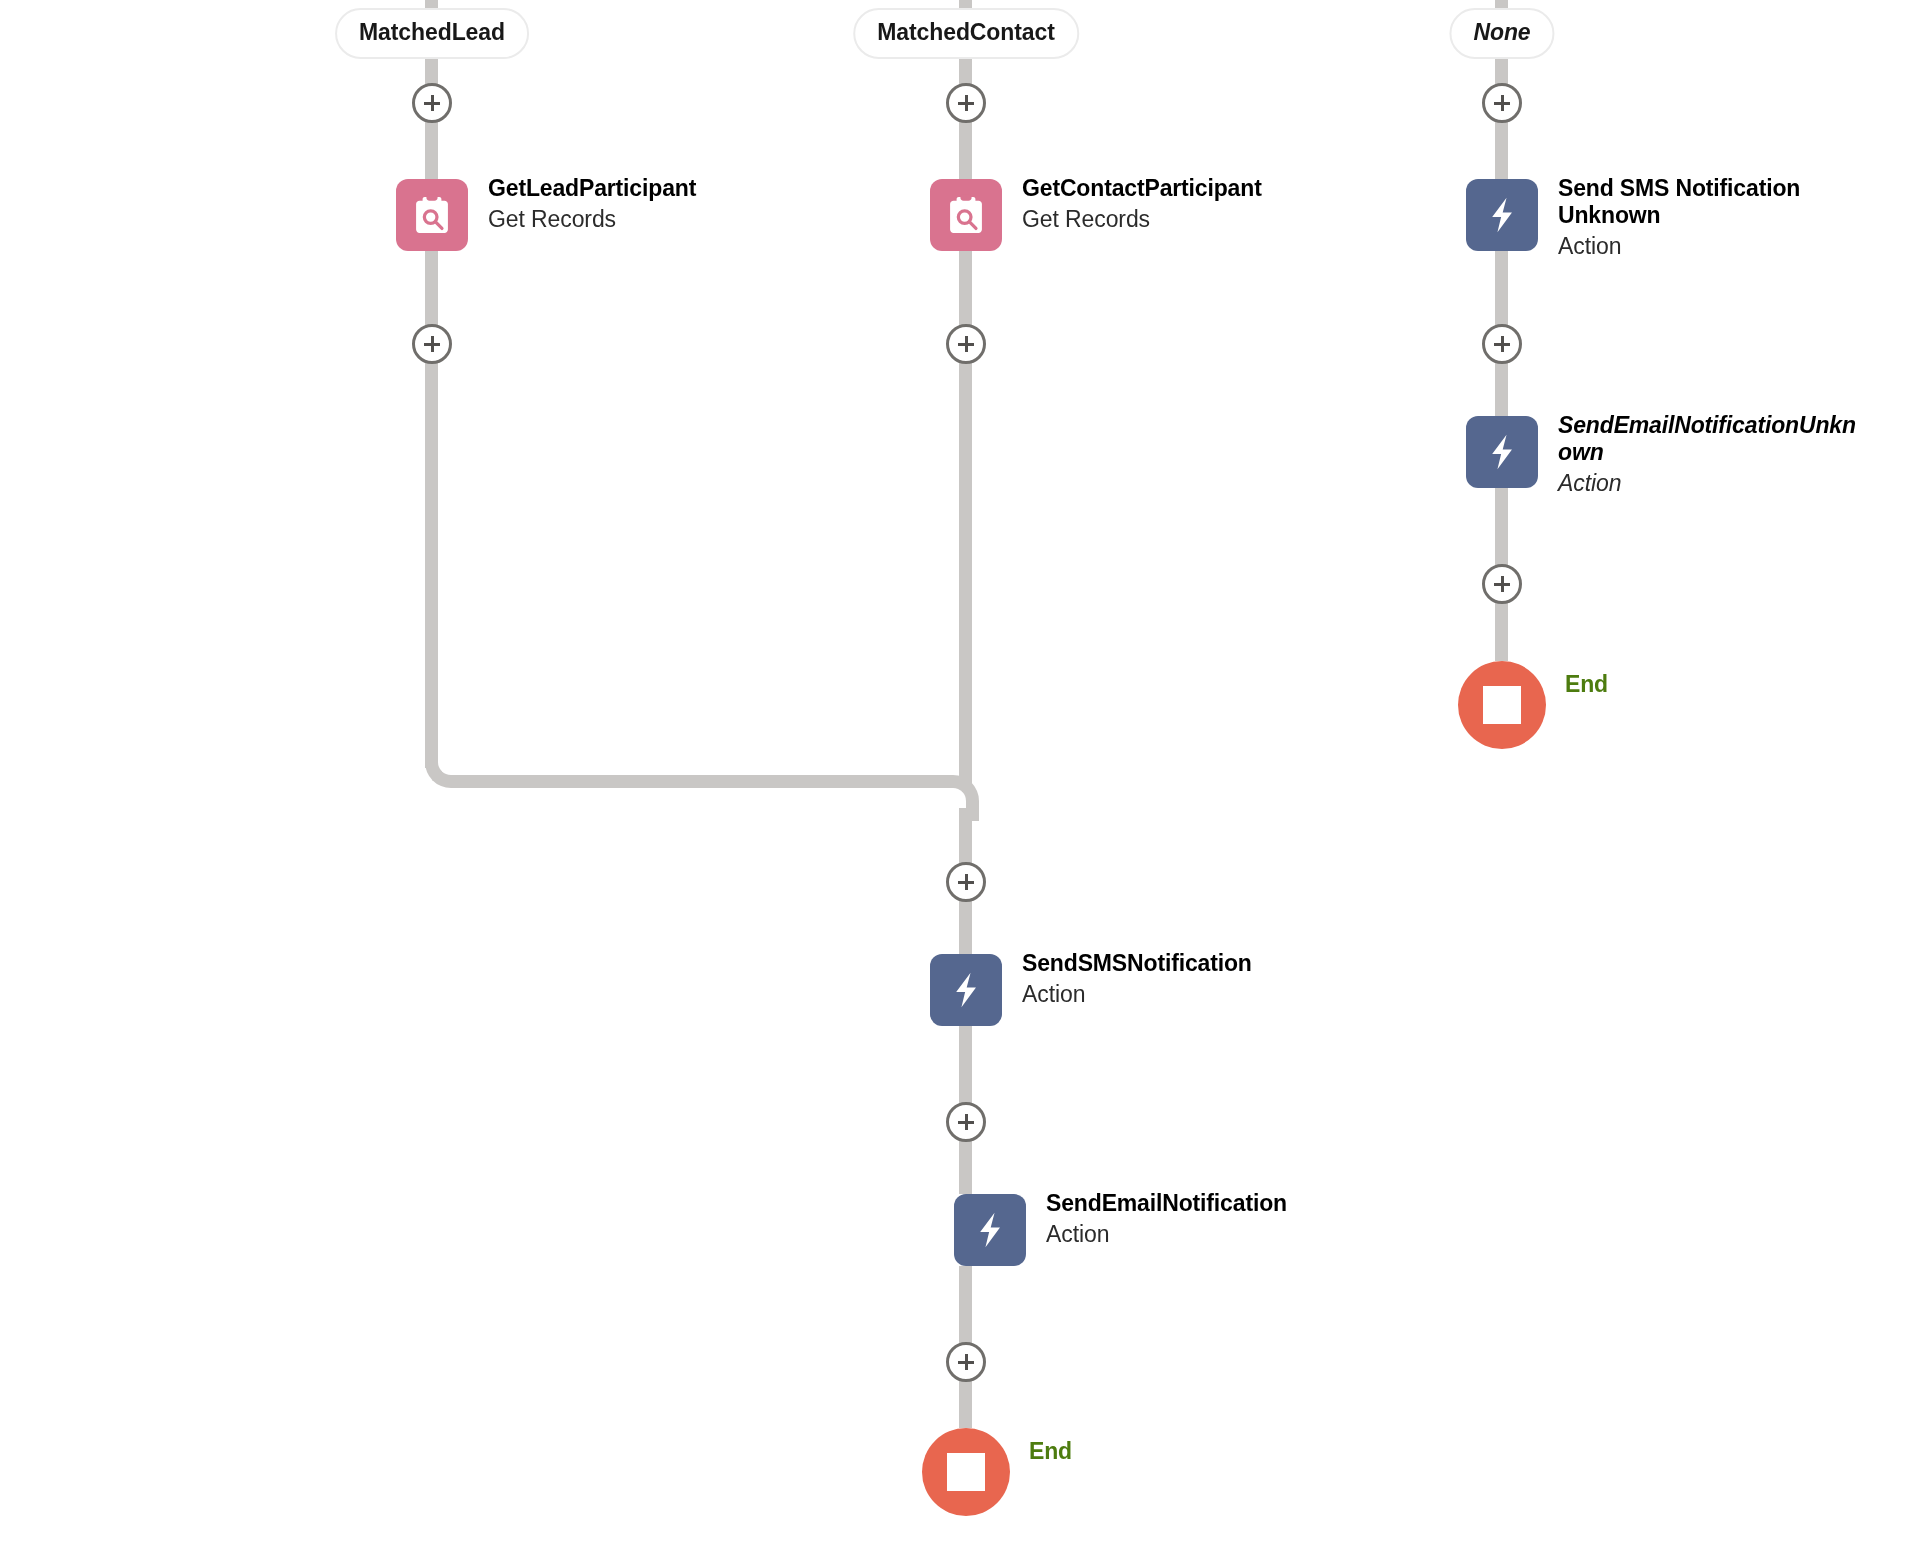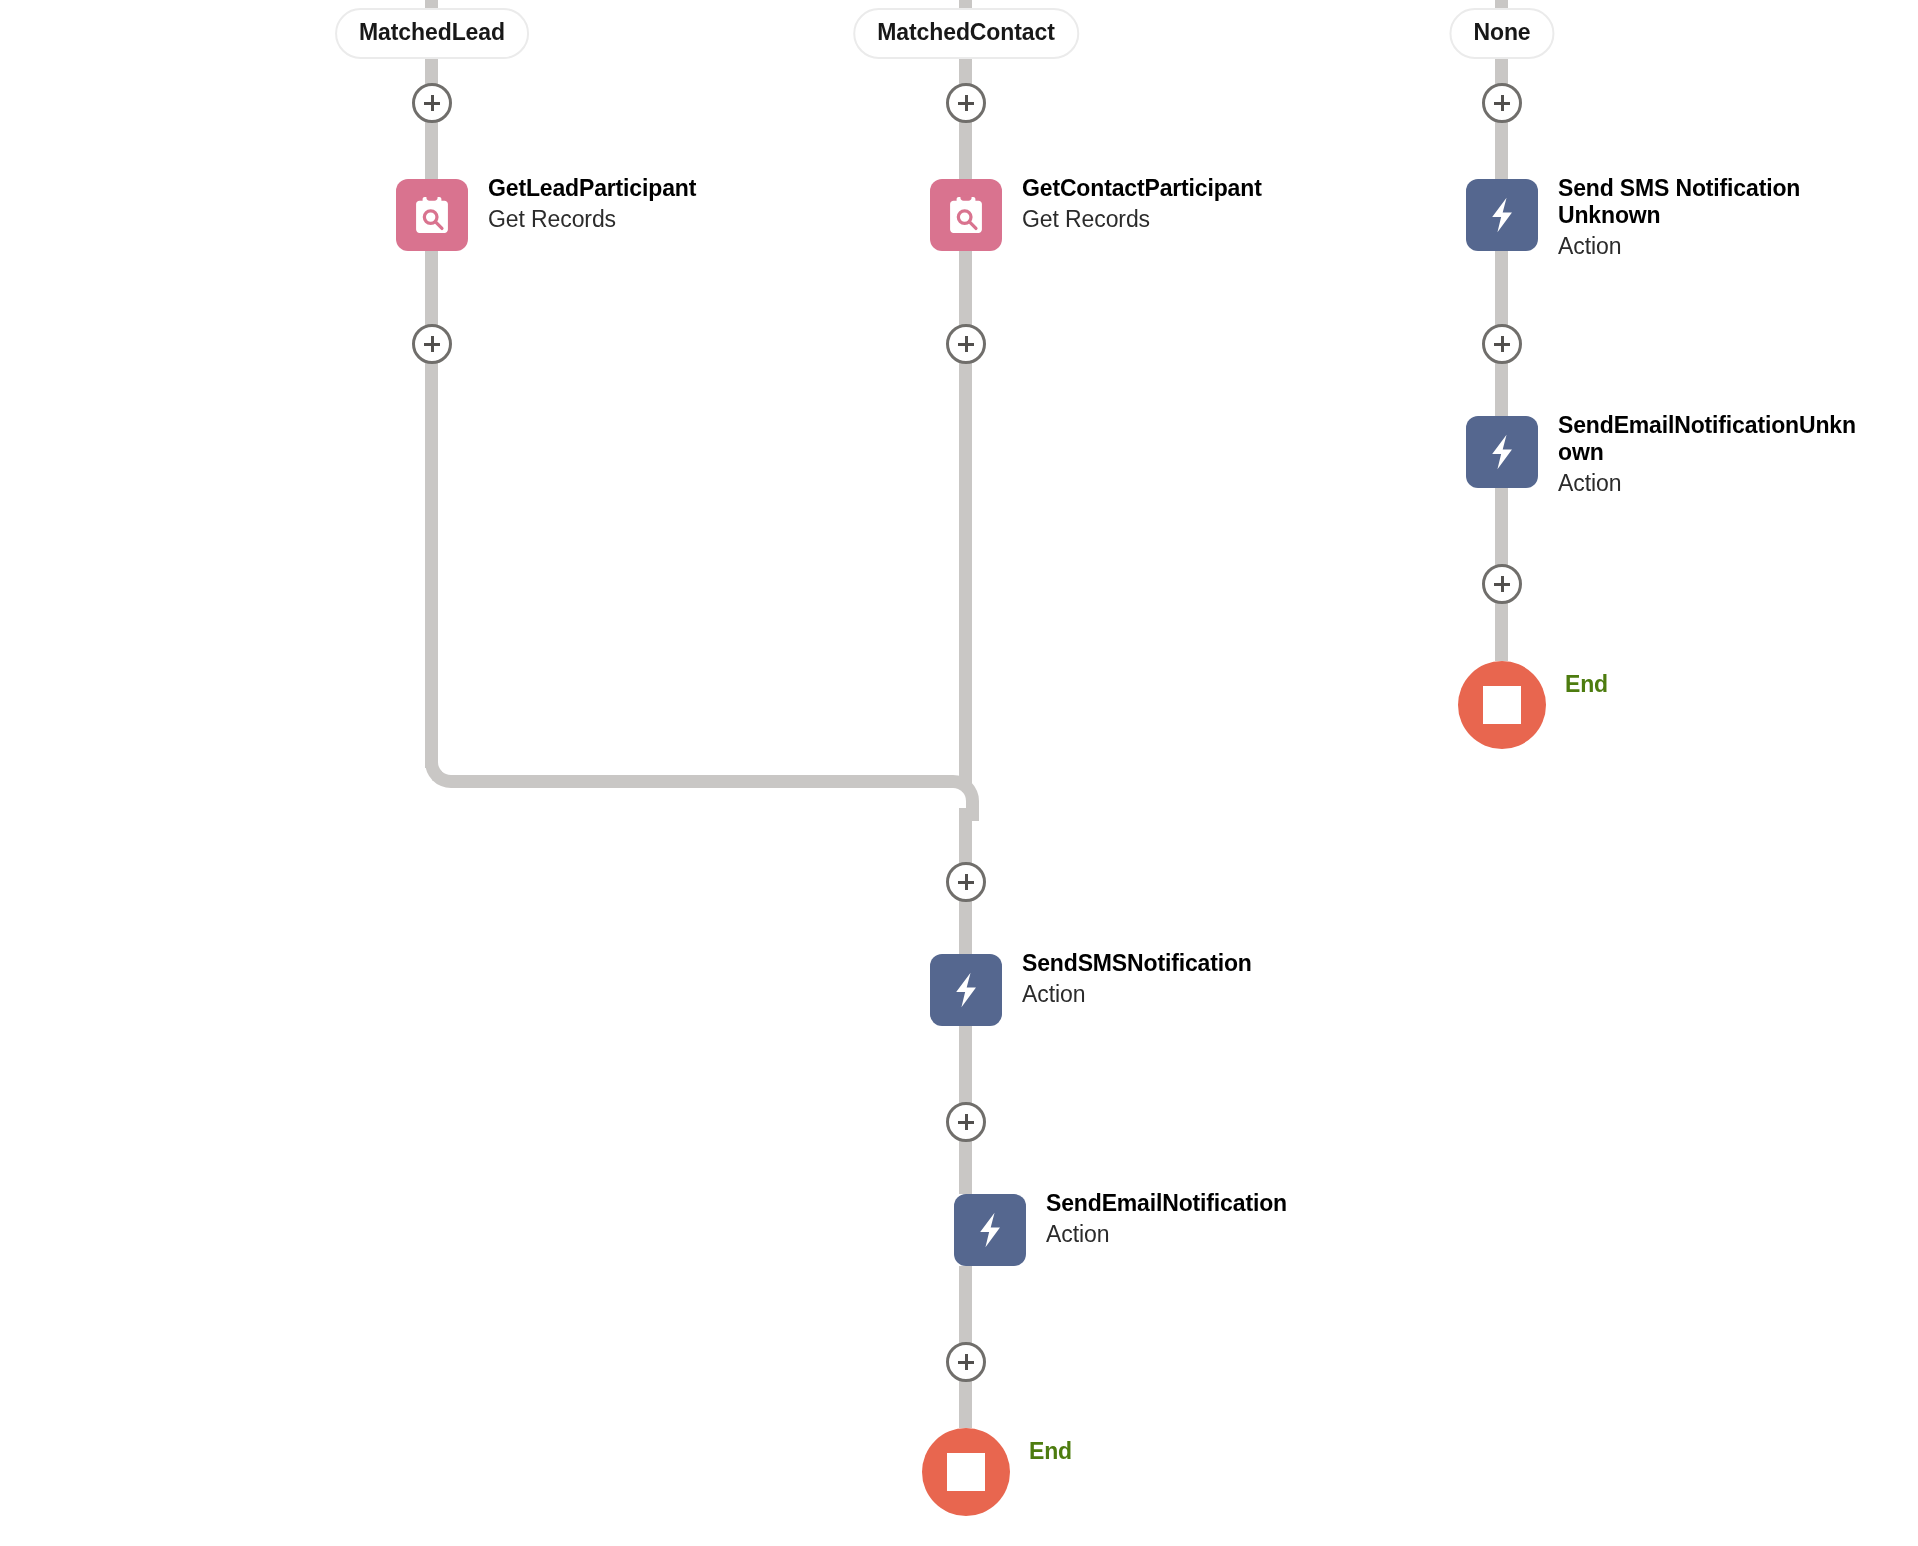--- a/index.html
+++ b/index.html
@@ -213,39 +213,39 @@
   </div>
 
   <div class="wire wire-v" style="left:1495px;top:0;height:47px;"></div>
   <div class="wire wire-v" style="left:1495px;top:57px;height:46px;"></div>
   <div class="wire wire-v" style="left:1495px;top:103px;height:76px;"></div>
   <div class="wire wire-v" style="left:1495px;top:251px;height:93px;"></div>
   <div class="wire wire-v" style="left:1495px;top:344px;height:72px;"></div>
   <div class="wire wire-v" style="left:1495px;top:488px;height:96px;"></div>
   <div class="wire wire-v" style="left:1495px;top:584px;height:77px;"></div>
 
-  <div class="pill" style="left:1502px;top:8px;">None</div>
+  <div class="pill" style="left:1502px;top:8px;font-style:italic;">None</div>
 
   <div class="plus" style="left:1502px;top:103px;"></div>
 
   <div class="node" style="left:1466px;top:179px;">
     <div class="tile action">
       <svg width="42" height="42" viewBox="0 0 24 24" aria-hidden="true">
         <path fill="#ffffff" d="M14.6 2.2 6.4 13.2h5.1L9.4 21.8l8.3-11.3h-5.3z"></path>
       </svg>
     </div>
     <div class="node-text">
       <div class="node-title">Send SMS Notification Unknown</div>
       <div class="node-sub">Action</div>
     </div>
   </div>
 
   <div class="plus" style="left:1502px;top:344px;"></div>
 
-  <div class="node" style="left:1466px;top:416px;">
+  <div class="node" style="left:1466px;top:416px;font-style:italic;">
     <div class="tile action">
       <svg width="42" height="42" viewBox="0 0 24 24" aria-hidden="true">
         <path fill="#ffffff" d="M14.6 2.2 6.4 13.2h5.1L9.4 21.8l8.3-11.3h-5.3z"></path>
       </svg>
     </div>
     <div class="node-text">
       <div class="node-title">SendEmailNotificationUnknown</div>
       <div class="node-sub">Action</div>
     </div>
   </div>

